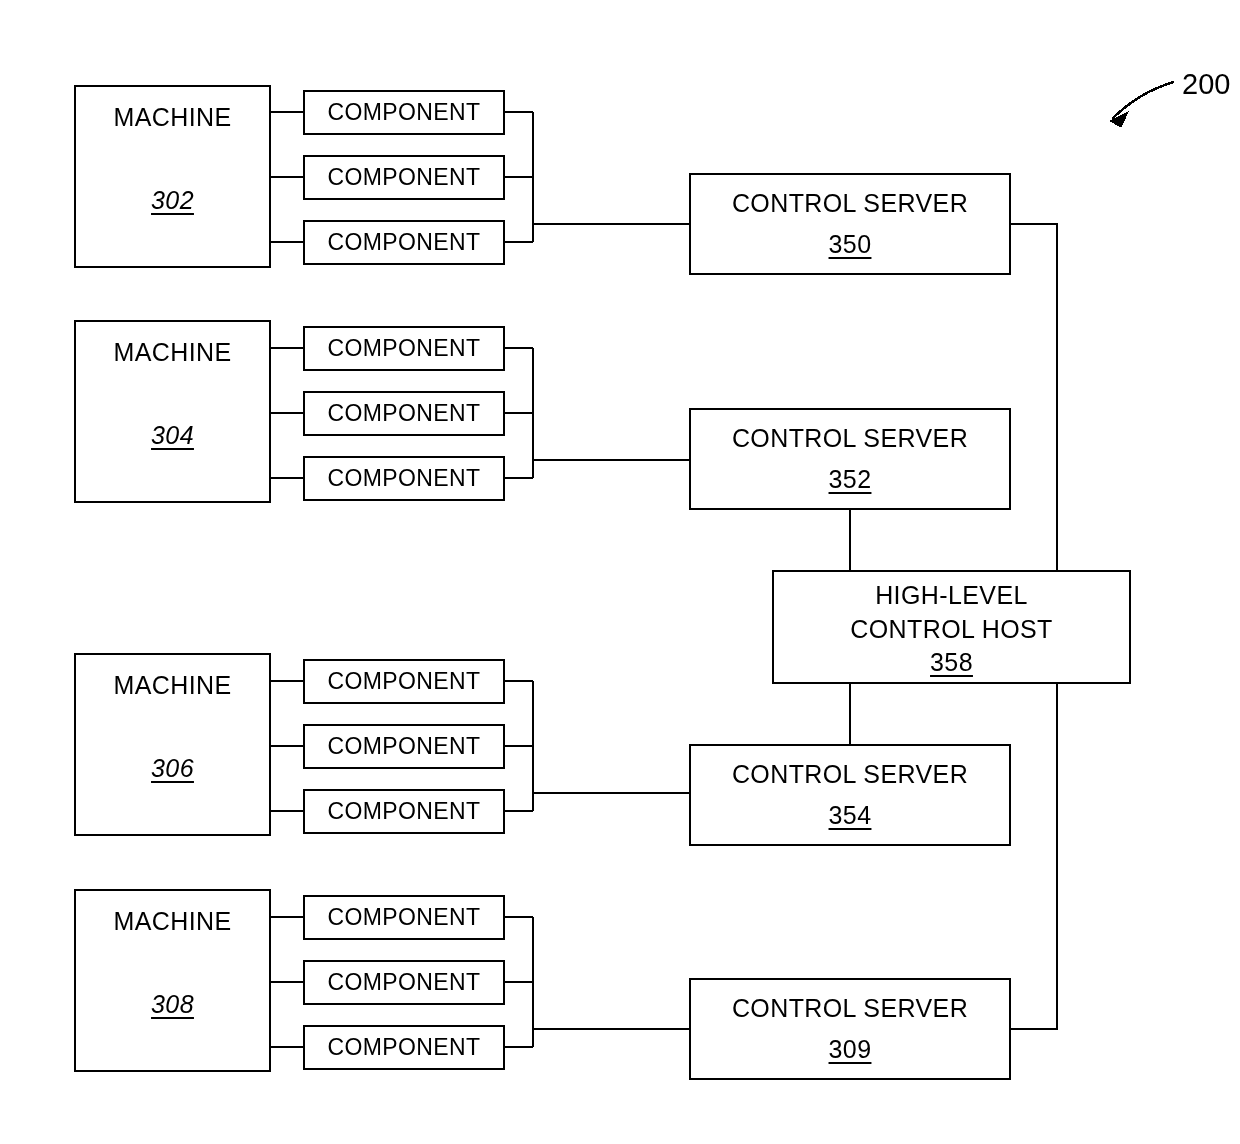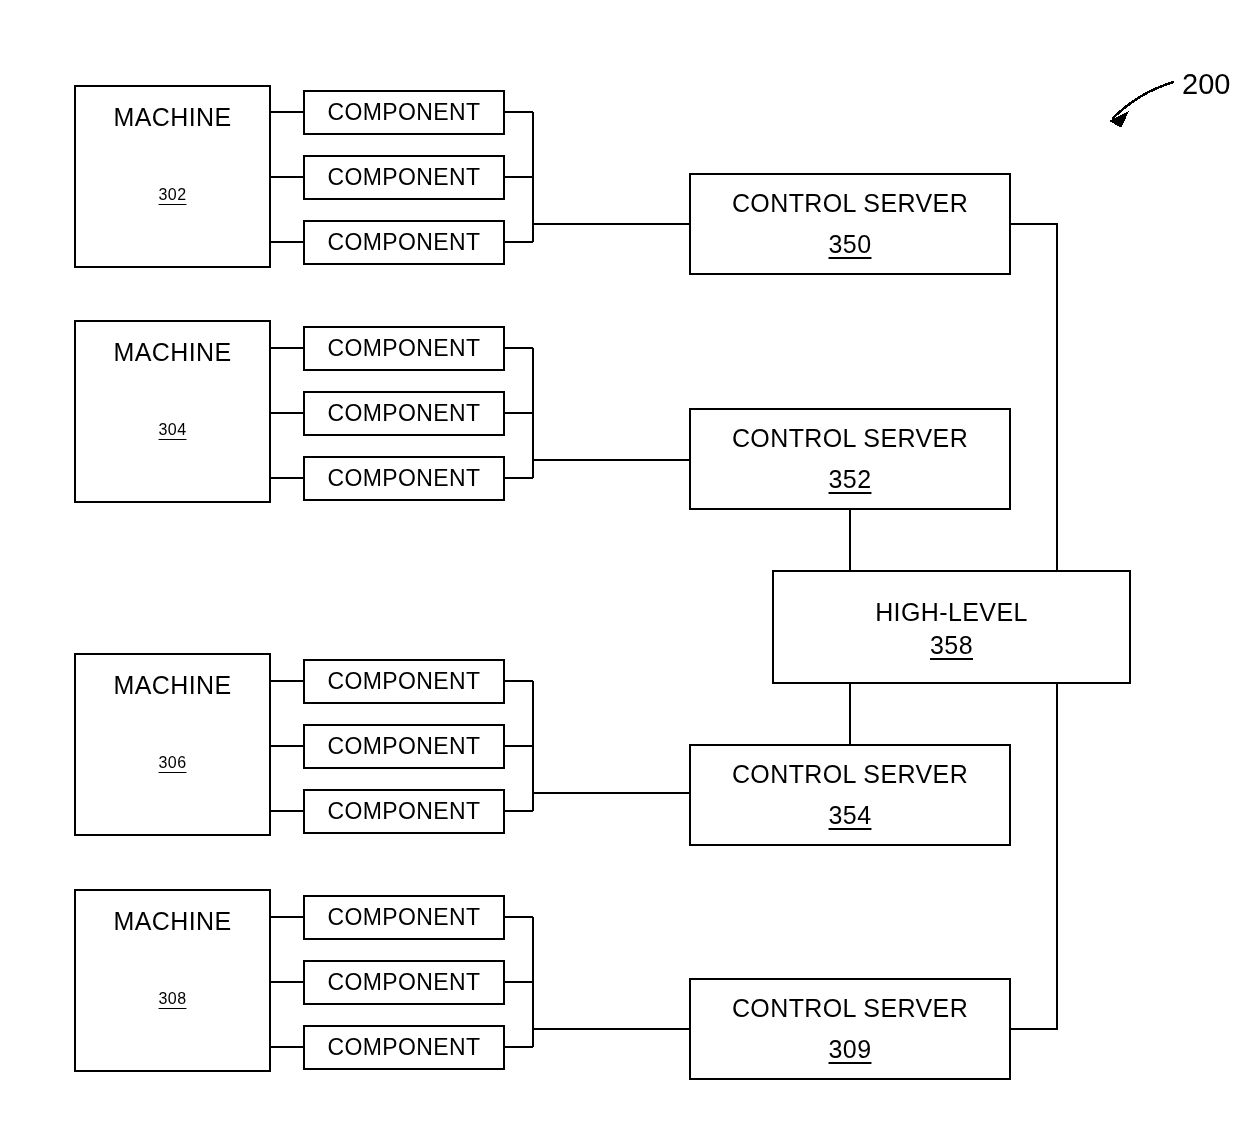--- a/index.html
+++ b/index.html
@@ -45,24 +45,25 @@
   }
   
   .machine {
     justify-content: flex-start;
     padding-top: 16px;
   }
   .machine .title {
     font-size: 25px;
   }
   .machine .refnum {
-    font-size: 16px;
+    font-size: 25px;
     text-decoration: underline;
     text-underline-offset: 4px;
     margin-top: 54px;
+    font-style: italic;
   }
   .component .title {
     font-size: 23px;
   }
   .server .title {
     font-size: 25px;
   }
   .server .refnum {
     font-size: 25px;
     text-decoration: underline;
@@ -218,18 +219,19 @@
     <span class="line refnum">354</span>
   </div>
 
   <div class="node server" style="left:689px; top:978px; width:322px; height:102px;">
     <span class="line title">CONTROL SERVER</span>
     <span class="line refnum">309</span>
   </div>
 
   <div class="node host" style="left:772px; top:570px; width:359px; height:114px;">
     <span class="line title">HIGH-LEVEL</span>
+    <span class="line title">CONTROL HOST</span>
     <span class="line refnum">358</span>
   </div>
 
   <div id="fig-label">200</div>
 
 </div>
 
 </body></html>

